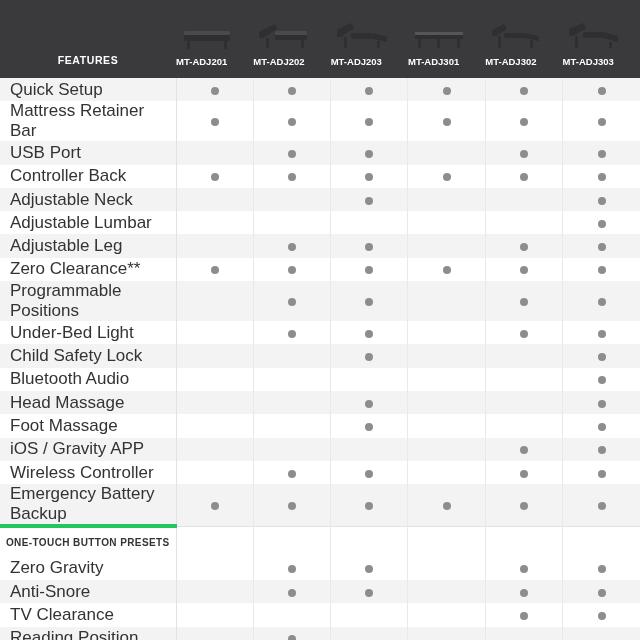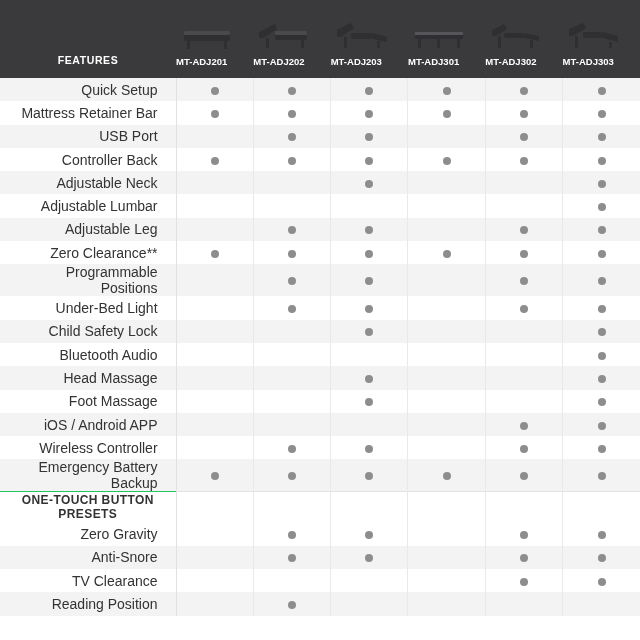--- a/index.html
+++ b/index.html
@@ -62,24 +62,24 @@
     display: block;
     width: 62px;
     height: 44px;
   }
   .model-label {
     display: block;
     line-height: 12px;
   }
   
   td.feature-name {
-    text-align: right;
-    font-size: 14px;
+    text-align: left;
+    font-size: 17px;
     color: #333333;
-    padding: 0 18px;
+    padding: 0 10px;
     height: 23.3px;
     border-right: 1px solid #e2e2e2;
     box-sizing: border-box;
   }
   td.cell {
     height: 23.3px;
     border-right: 1px solid #e9e9e9;
     text-align: center;
     vertical-align: middle;
     box-sizing: border-box;
@@ -90,29 +90,29 @@
   .dot {
     display: inline-block;
     width: 8px;
     height: 8px;
     border-radius: 50%;
     background: #8d8d8d;
   }
   .dot.hidden { visibility: hidden; }
   
   td.section-title {
-    font-size: 12px;
+    font-size: 10px;
     font-weight: bold;
     letter-spacing: 0.4px;
     color: #333333;
     text-align: center;
     height: 28px;
     background: #ffffff;
     border-right: 1px solid #e2e2e2;
-    border-top: 1px solid #22c55e;
+    border-top: 4px solid #22c55e;
     box-sizing: border-box;
   }
   td.section-blank {
     background: #ffffff;
     border-top: 1px solid #e2e2e2;
     border-right: 1px solid #e9e9e9;
     height: 28px;
   }
   td.section-blank:last-child { border-right: none; }
 </style>
@@ -317,21 +317,21 @@
       <tr class="plain">
         <td class="feature-name">Foot Massage</td>
         <td class="cell"><span class="dot hidden"></span></td>
         <td class="cell"><span class="dot hidden"></span></td>
         <td class="cell"><span class="dot"></span></td>
         <td class="cell"><span class="dot hidden"></span></td>
         <td class="cell"><span class="dot hidden"></span></td>
         <td class="cell"><span class="dot"></span></td>
       </tr>
       <tr class="striped">
-        <td class="feature-name">iOS / Android APP</td>
+        <td class="feature-name">iOS / Gravity APP</td>
         <td class="cell"><span class="dot hidden"></span></td>
         <td class="cell"><span class="dot hidden"></span></td>
         <td class="cell"><span class="dot hidden"></span></td>
         <td class="cell"><span class="dot hidden"></span></td>
         <td class="cell"><span class="dot"></span></td>
         <td class="cell"><span class="dot"></span></td>
       </tr>
       <tr class="plain">
         <td class="feature-name">Wireless Controller</td>
         <td class="cell"><span class="dot hidden"></span></td>

